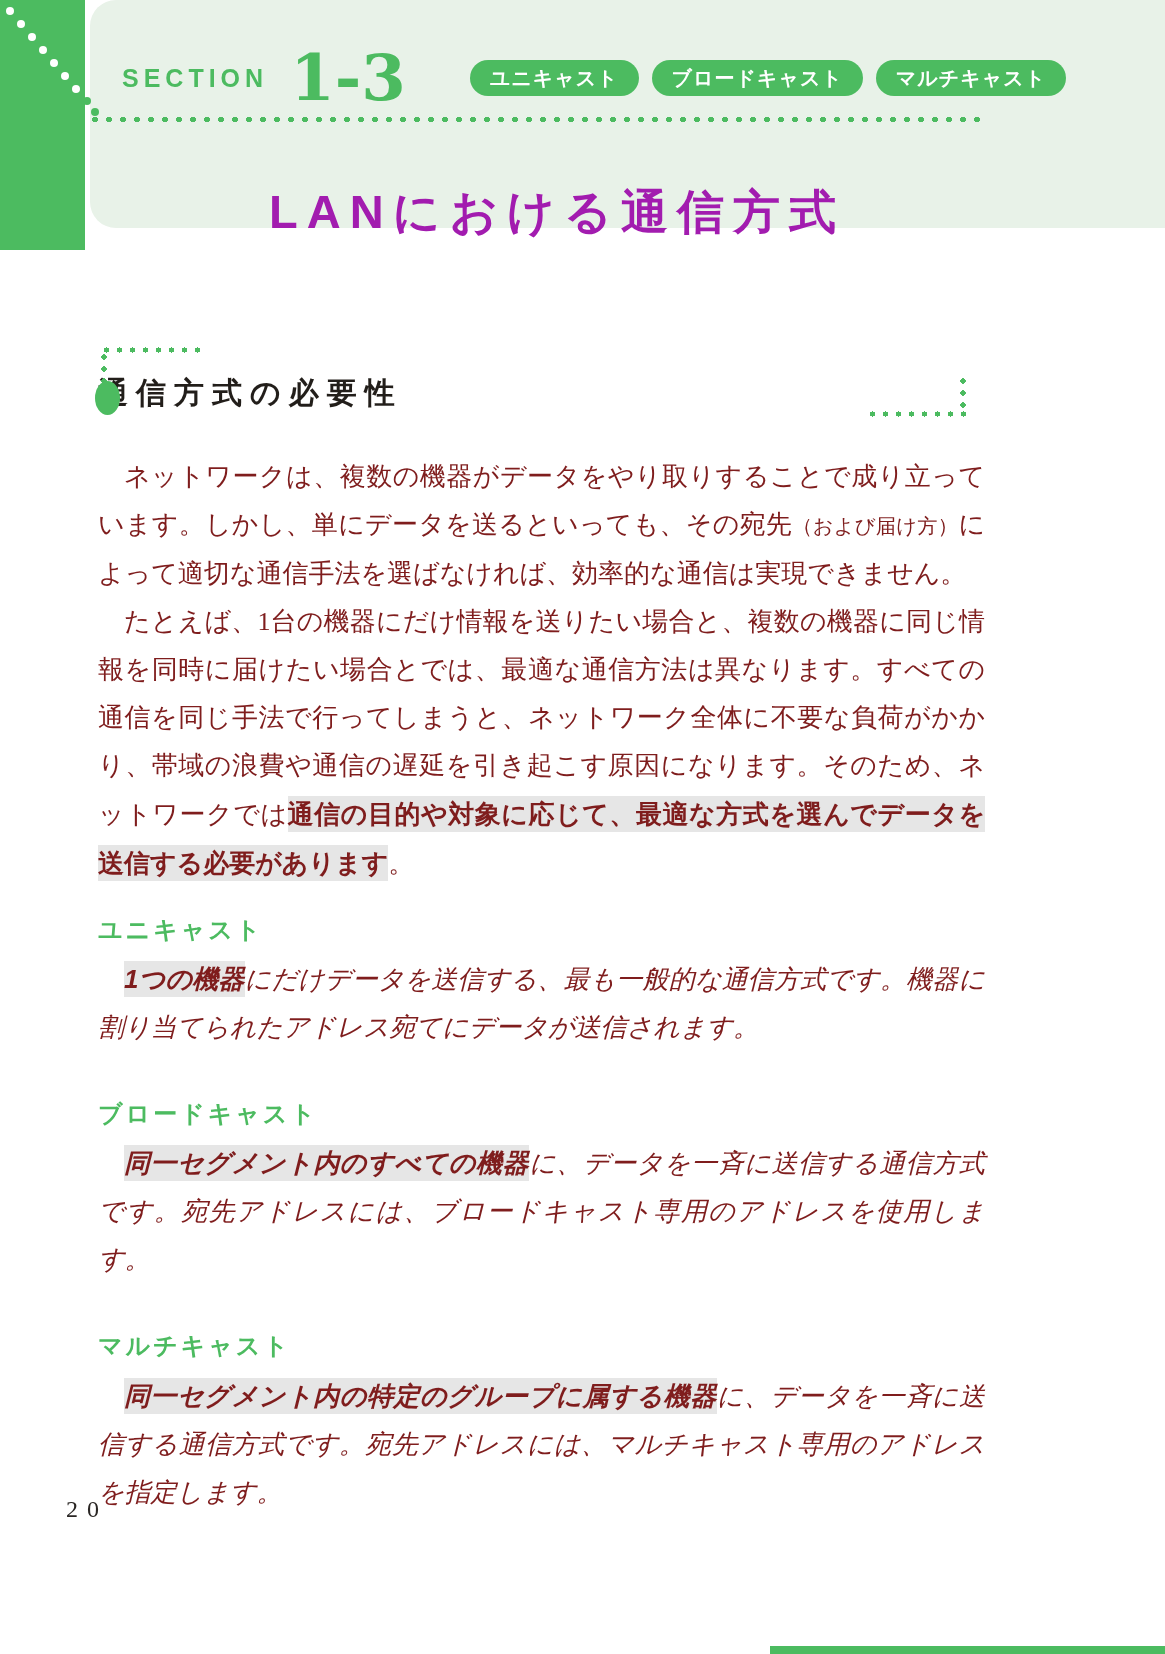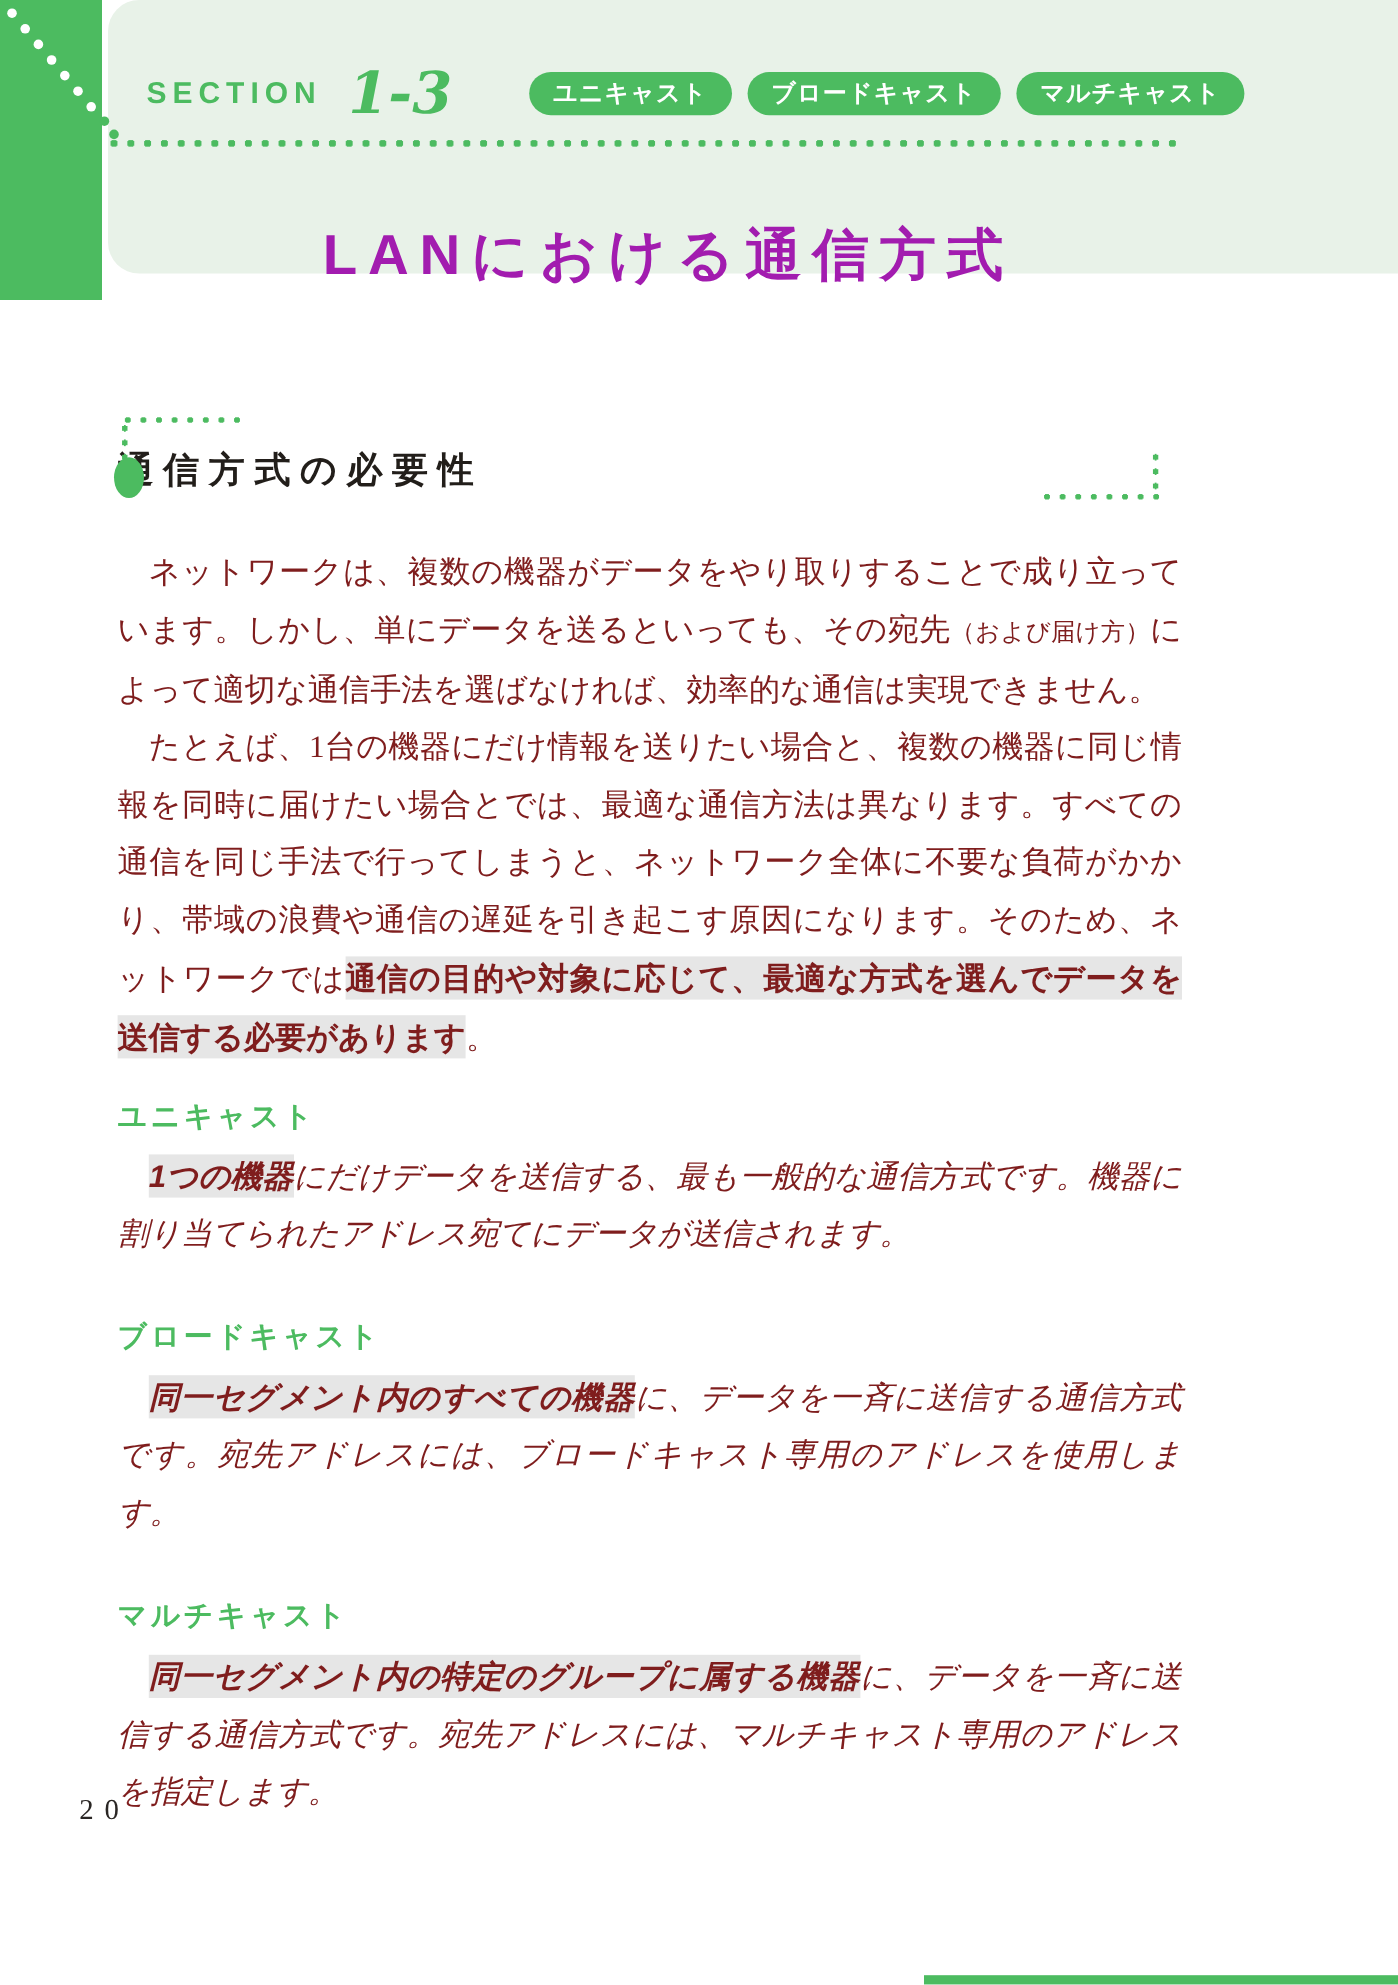--- a/index.html
+++ b/index.html
@@ -34,24 +34,23 @@
     position:absolute;left:32px;top:46px;height:64px;
     display:flex;align-items:center;
   }
   .section-label{
     font-family:"Liberation Sans","DejaVu Sans",sans-serif;
     font-weight:bold;font-size:25px;letter-spacing:5px;
     color:var(--green);
   }
   .section-number{
     font-family:"DejaVu Serif","Liberation Serif",serif;
-    font-weight:bold;font-size:48px;line-height:1;
+    font-weight:bold;font-size:64px;line-height:1;
     color:var(--green);
     margin-left:22px;
-    font-style:italic;
   }
   .badges{display:flex;gap:13px;margin-left:64px;}
   .pill{
     display:inline-block;
     background:var(--green);color:#fff;
     font-family:"Liberation Sans","DejaVu Sans",sans-serif;
     font-weight:bold;font-size:20px;letter-spacing:1px;
     padding:6px 20px;border-radius:999px;line-height:1.2;
     white-space:nowrap;
   }

